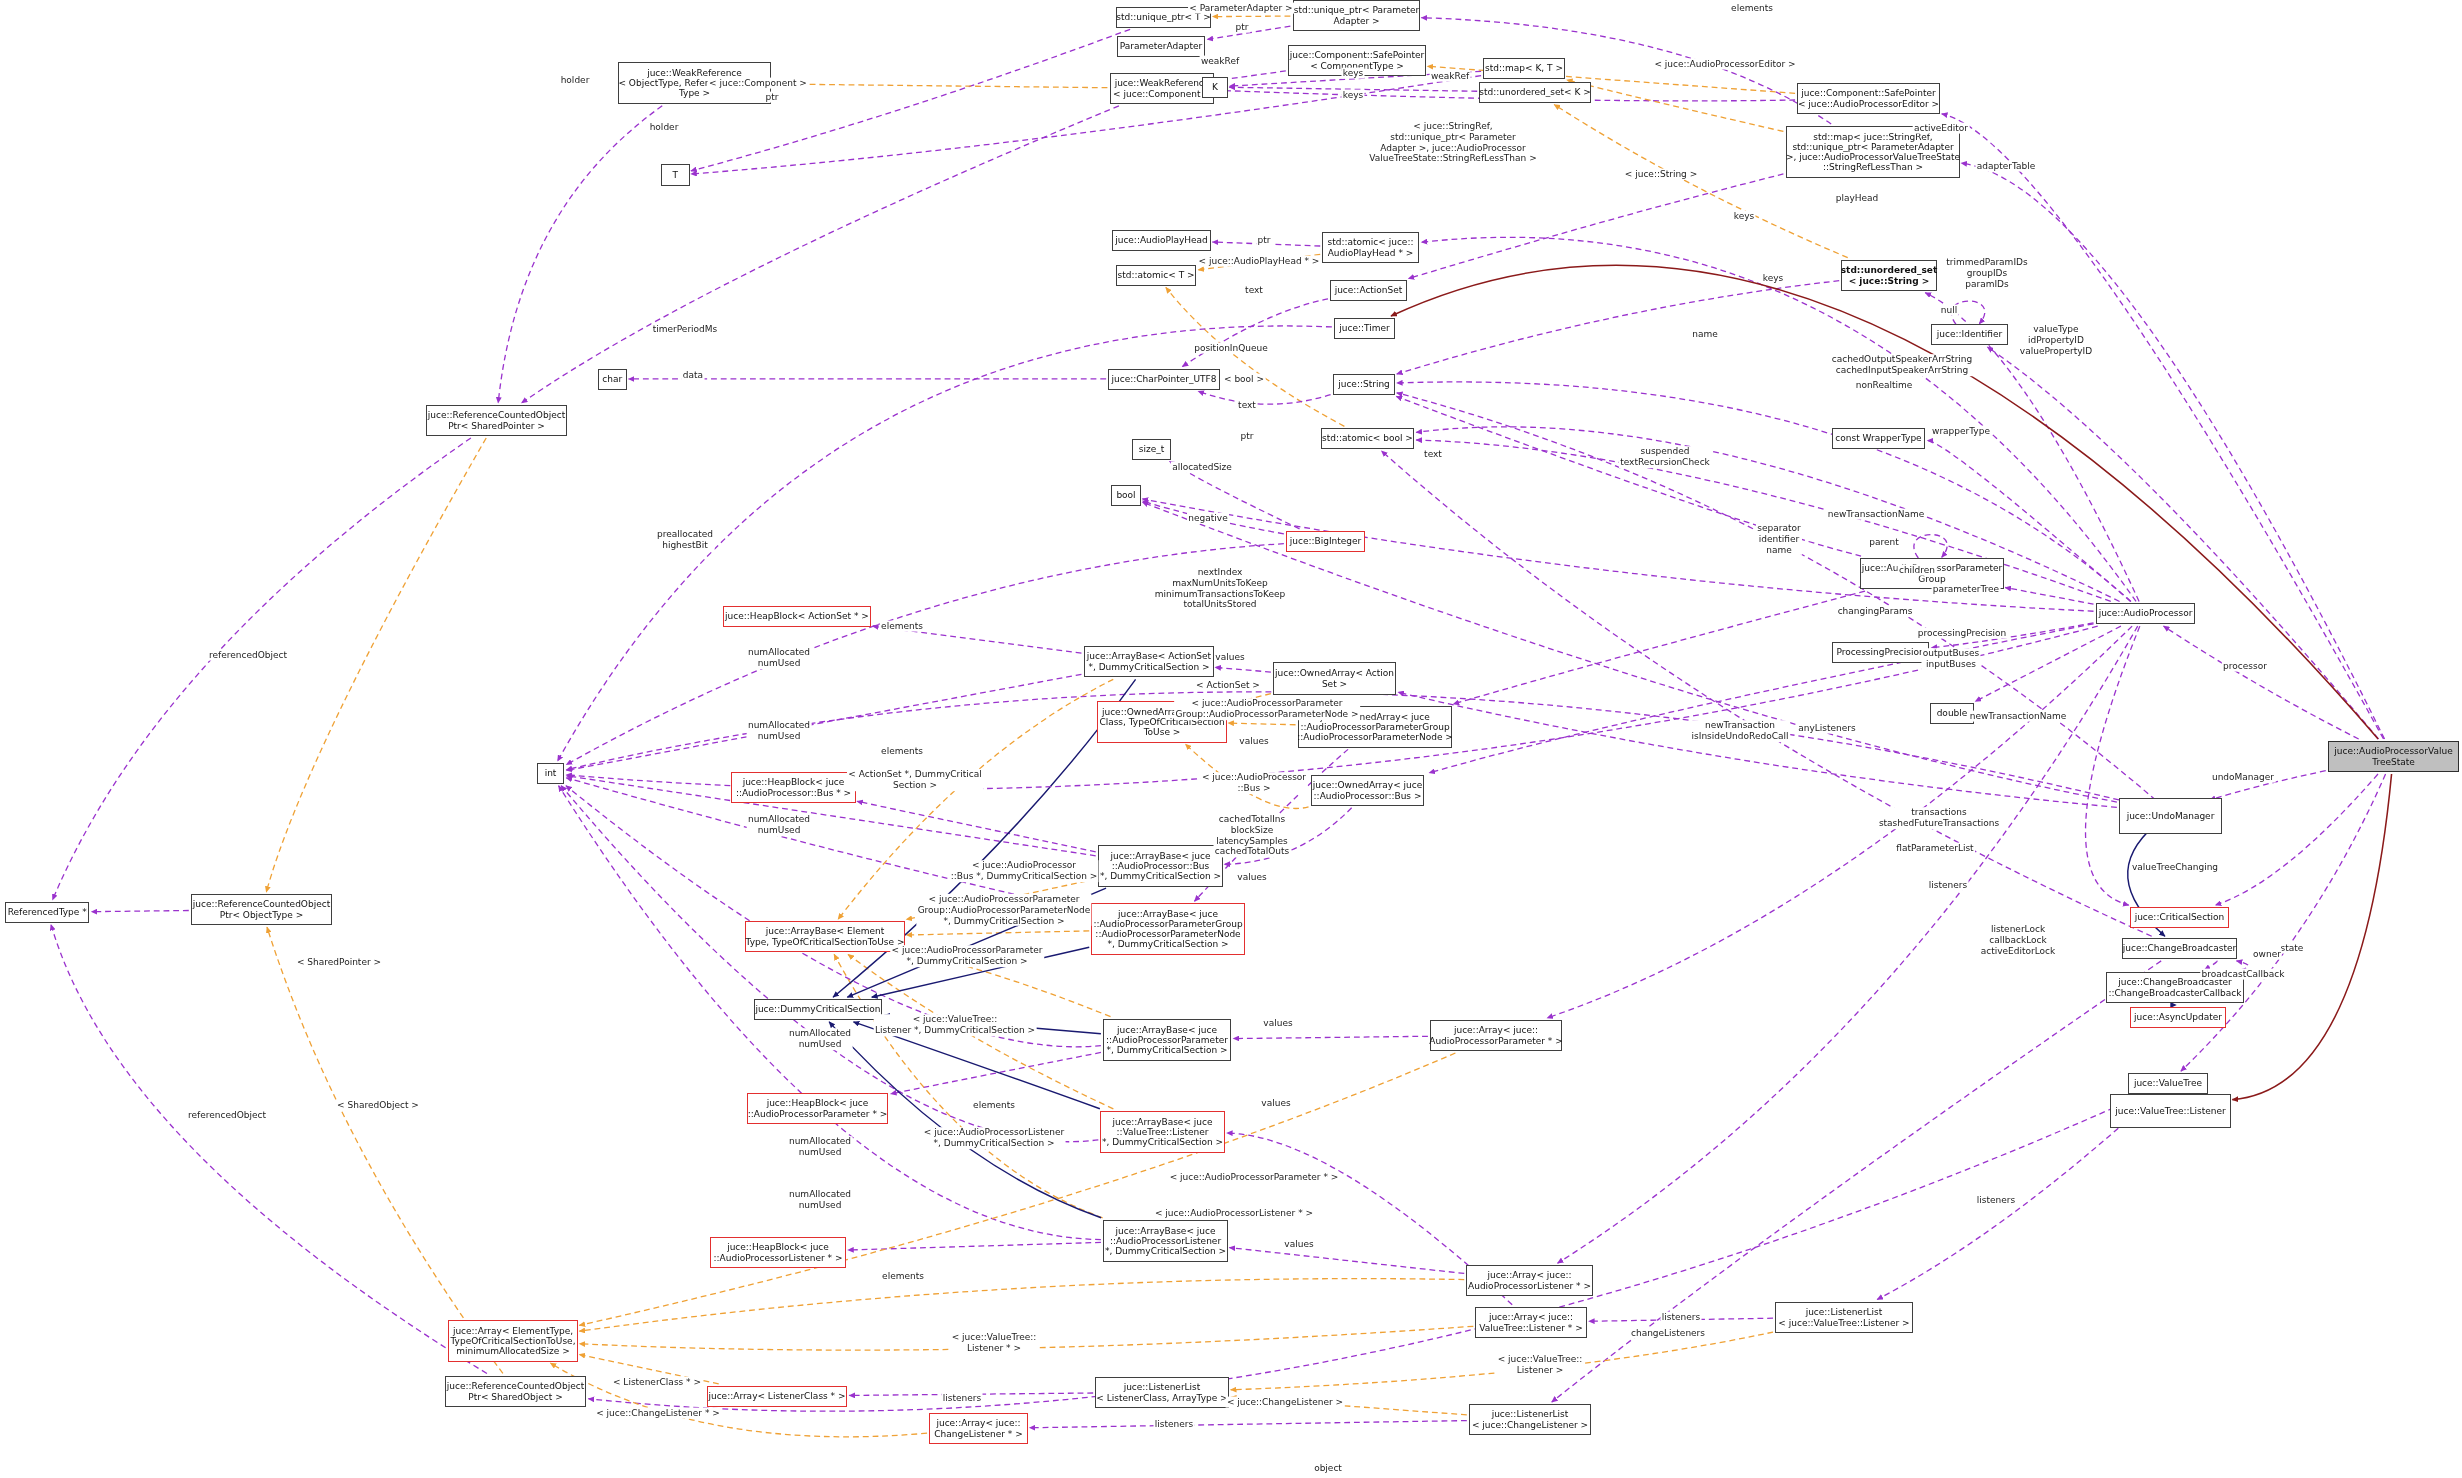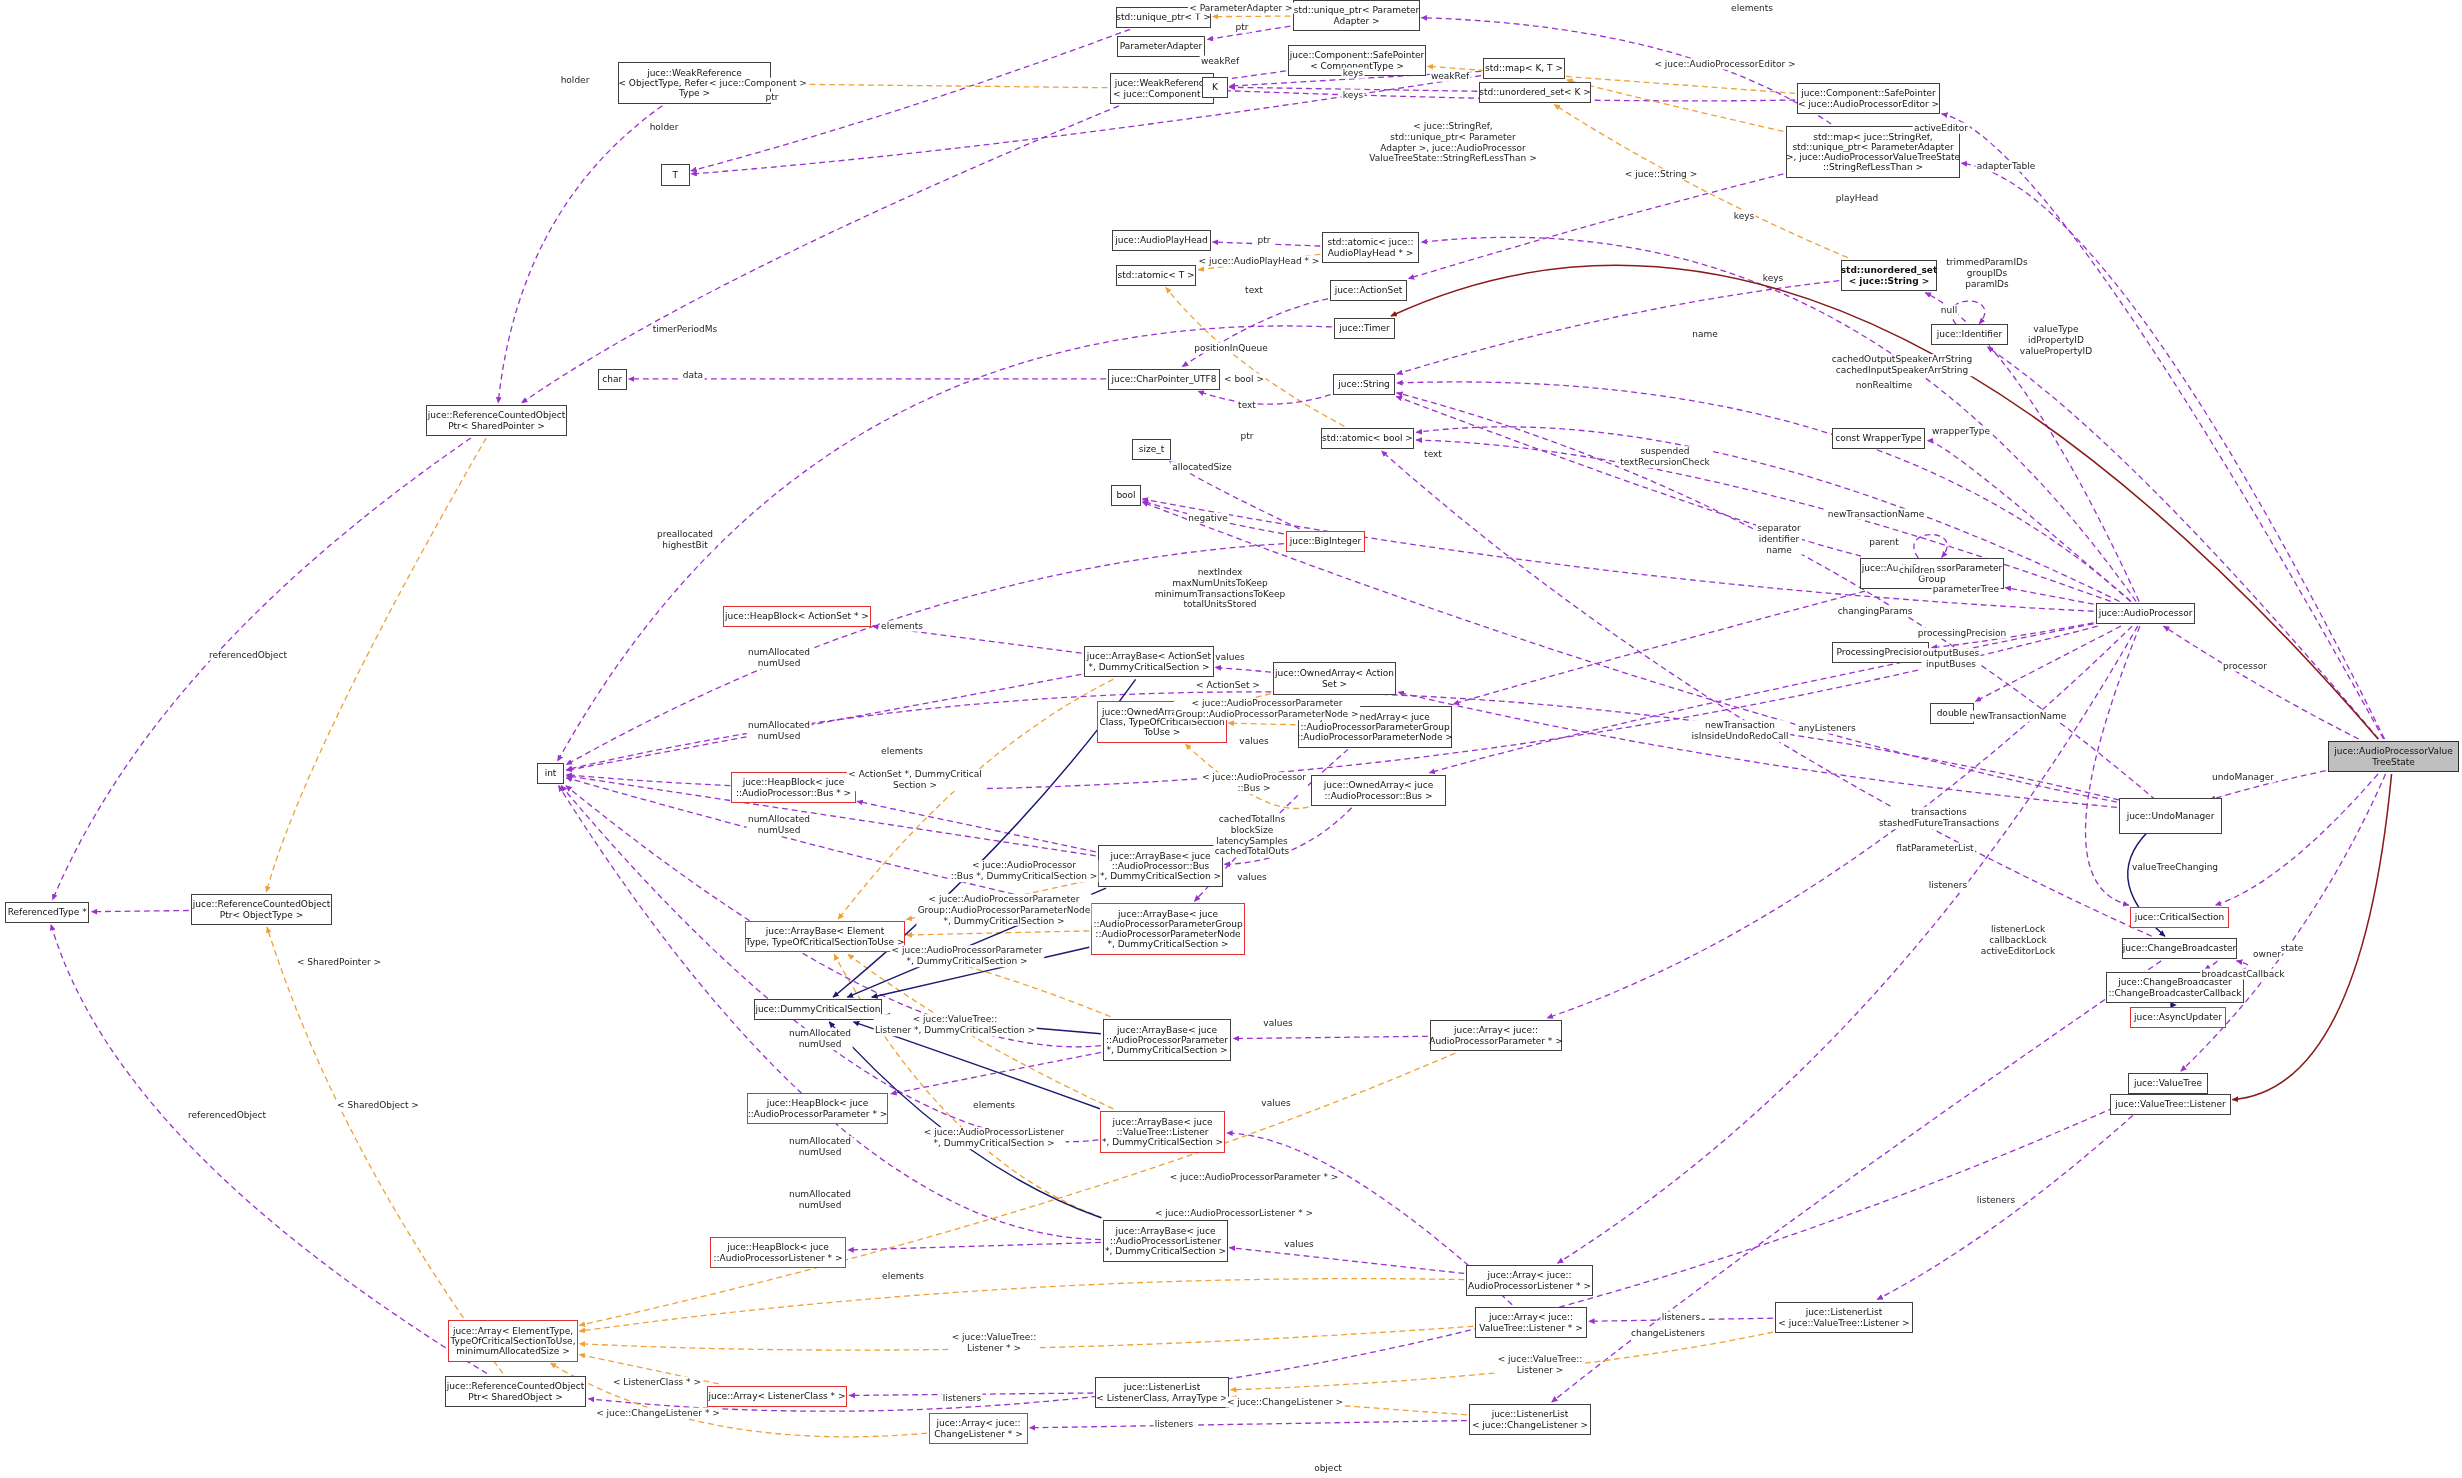--- a/index.html
+++ b/index.html
@@ -198,21 +198,21 @@
       <div class="node" style="left: 1084px; top: 646px; width: 130px; height: 31px;">juce::ArrayBase&lt; ActionSet
 *, DummyCriticalSection &gt;</div>
       <div class="node" style="left: 1273px; top: 662px; width: 123px; height: 33px;">juce::OwnedArray&lt; Action
 Set &gt;</div>
       <div class="node red" style="left: 1097px; top: 701px; width: 130px; height: 42px;">juce::OwnedArray&lt; Object
 Class, TypeOfCriticalSection
 ToUse &gt;</div>
       <div class="node" style="left: 1298px; top: 706px; width: 154px; height: 42px;">juce::OwnedArray&lt; juce
 ::AudioProcessorParameterGroup
 ::AudioProcessorParameterNode &gt;</div>
-      <div class="node" style="left: 1311px; top: 775px; width: 135px; height: 31px;">juce::OwnedArray&lt; juce
+      <div class="node" style="left: 1311px; top: 775px; width: 113px; height: 31px;">juce::OwnedArray&lt; juce
 ::AudioProcessor::Bus &gt;</div>
       <div class="node red" style="left: 731px; top: 772px; width: 125px; height: 31px;">juce::HeapBlock&lt; juce
 ::AudioProcessor::Bus * &gt;</div>
       <div class="node" style="left: 1098px; top: 845px; width: 125px; height: 42px;">juce::ArrayBase&lt; juce
 ::AudioProcessor::Bus
 *, DummyCriticalSection &gt;</div>
       <div class="node red" style="left: 1091px; top: 903px; width: 154px; height: 52px;">juce::ArrayBase&lt; juce
 ::AudioProcessorParameterGroup
 ::AudioProcessorParameterNode
 *, DummyCriticalSection &gt;</div>
@@ -247,21 +247,21 @@
 &lt; juce::ChangeListener &gt;</div>
       <div class="node" style="left: 1775px; top: 1302px; width: 138px; height: 31px;">juce::ListenerList
 &lt; juce::ValueTree::Listener &gt;</div>
       <div class="node" style="left: 2119px; top: 798px; width: 103px; height: 36px;">juce::UndoManager</div>
       <div class="node red" style="left: 2130px; top: 907px; width: 99px; height: 21px;">juce::CriticalSection</div>
       <div class="node" style="left: 2122px; top: 938px; width: 115px; height: 21px;">juce::ChangeBroadcaster</div>
       <div class="node" style="left: 2106px; top: 972px; width: 138px; height: 31px;">juce::ChangeBroadcaster
 ::ChangeBroadcasterCallback</div>
       <div class="node red" style="left: 2130px; top: 1007px; width: 96px; height: 21px;">juce::AsyncUpdater</div>
       <div class="node" style="left: 2128px; top: 1073px; width: 80px; height: 21px;">juce::ValueTree</div>
-      <div class="node" style="left: 2110px; top: 1094px; width: 121px; height: 21px;">juce::ValueTree::Listener</div>
+      <div class="node" style="left: 2110px; top: 1094px; width: 121px; height: 34px;">juce::ValueTree::Listener</div>
       <div class="node main" style="left: 2328px; top: 741px; width: 131px; height: 31px;">juce::AudioProcessorValue
 TreeState</div>
       <div class="node" style="left: 5.2px; top: 902px; width: 84px; height: 21px;">ReferencedType *</div>
       <div class="node" style="left: 191px; top: 894px; width: 141px; height: 31px;">juce::ReferenceCountedObject
 Ptr&lt; ObjectType &gt;</div>
       <div class="node red" style="left: 448px; top: 1320px; width: 130px; height: 42px;">juce::Array&lt; ElementType,
 TypeOfCriticalSectionToUse,
 minimumAllocatedSize &gt;</div>
       <div class="node" style="left: 445px; top: 1376px; width: 141px; height: 31px;">juce::ReferenceCountedObject
 Ptr&lt; SharedObject &gt;</div>

